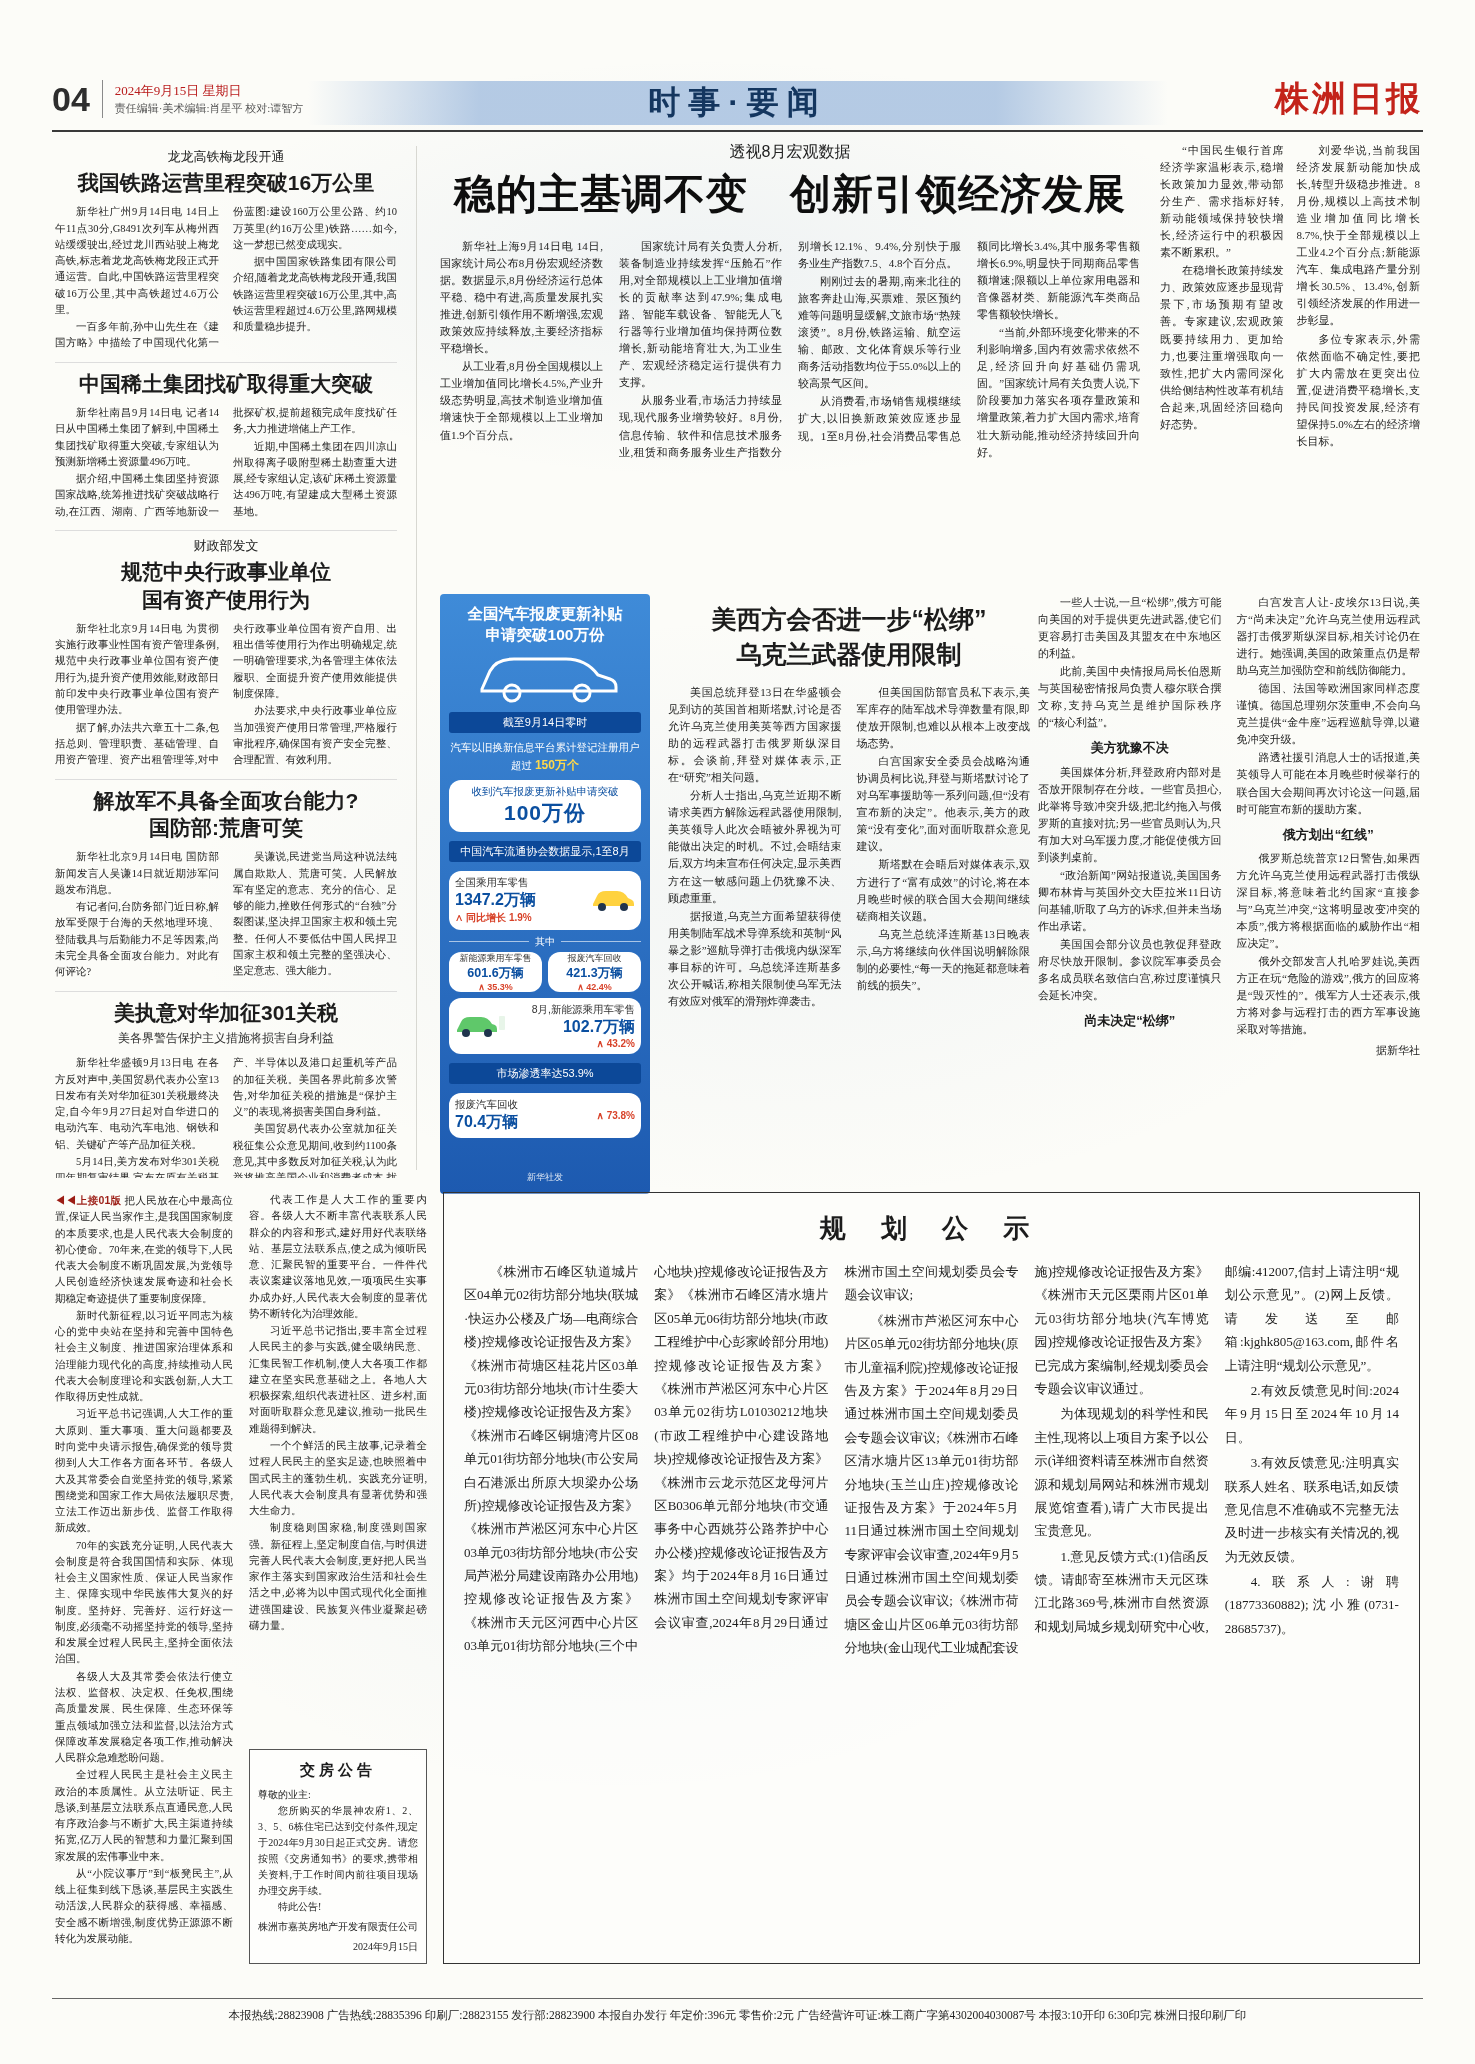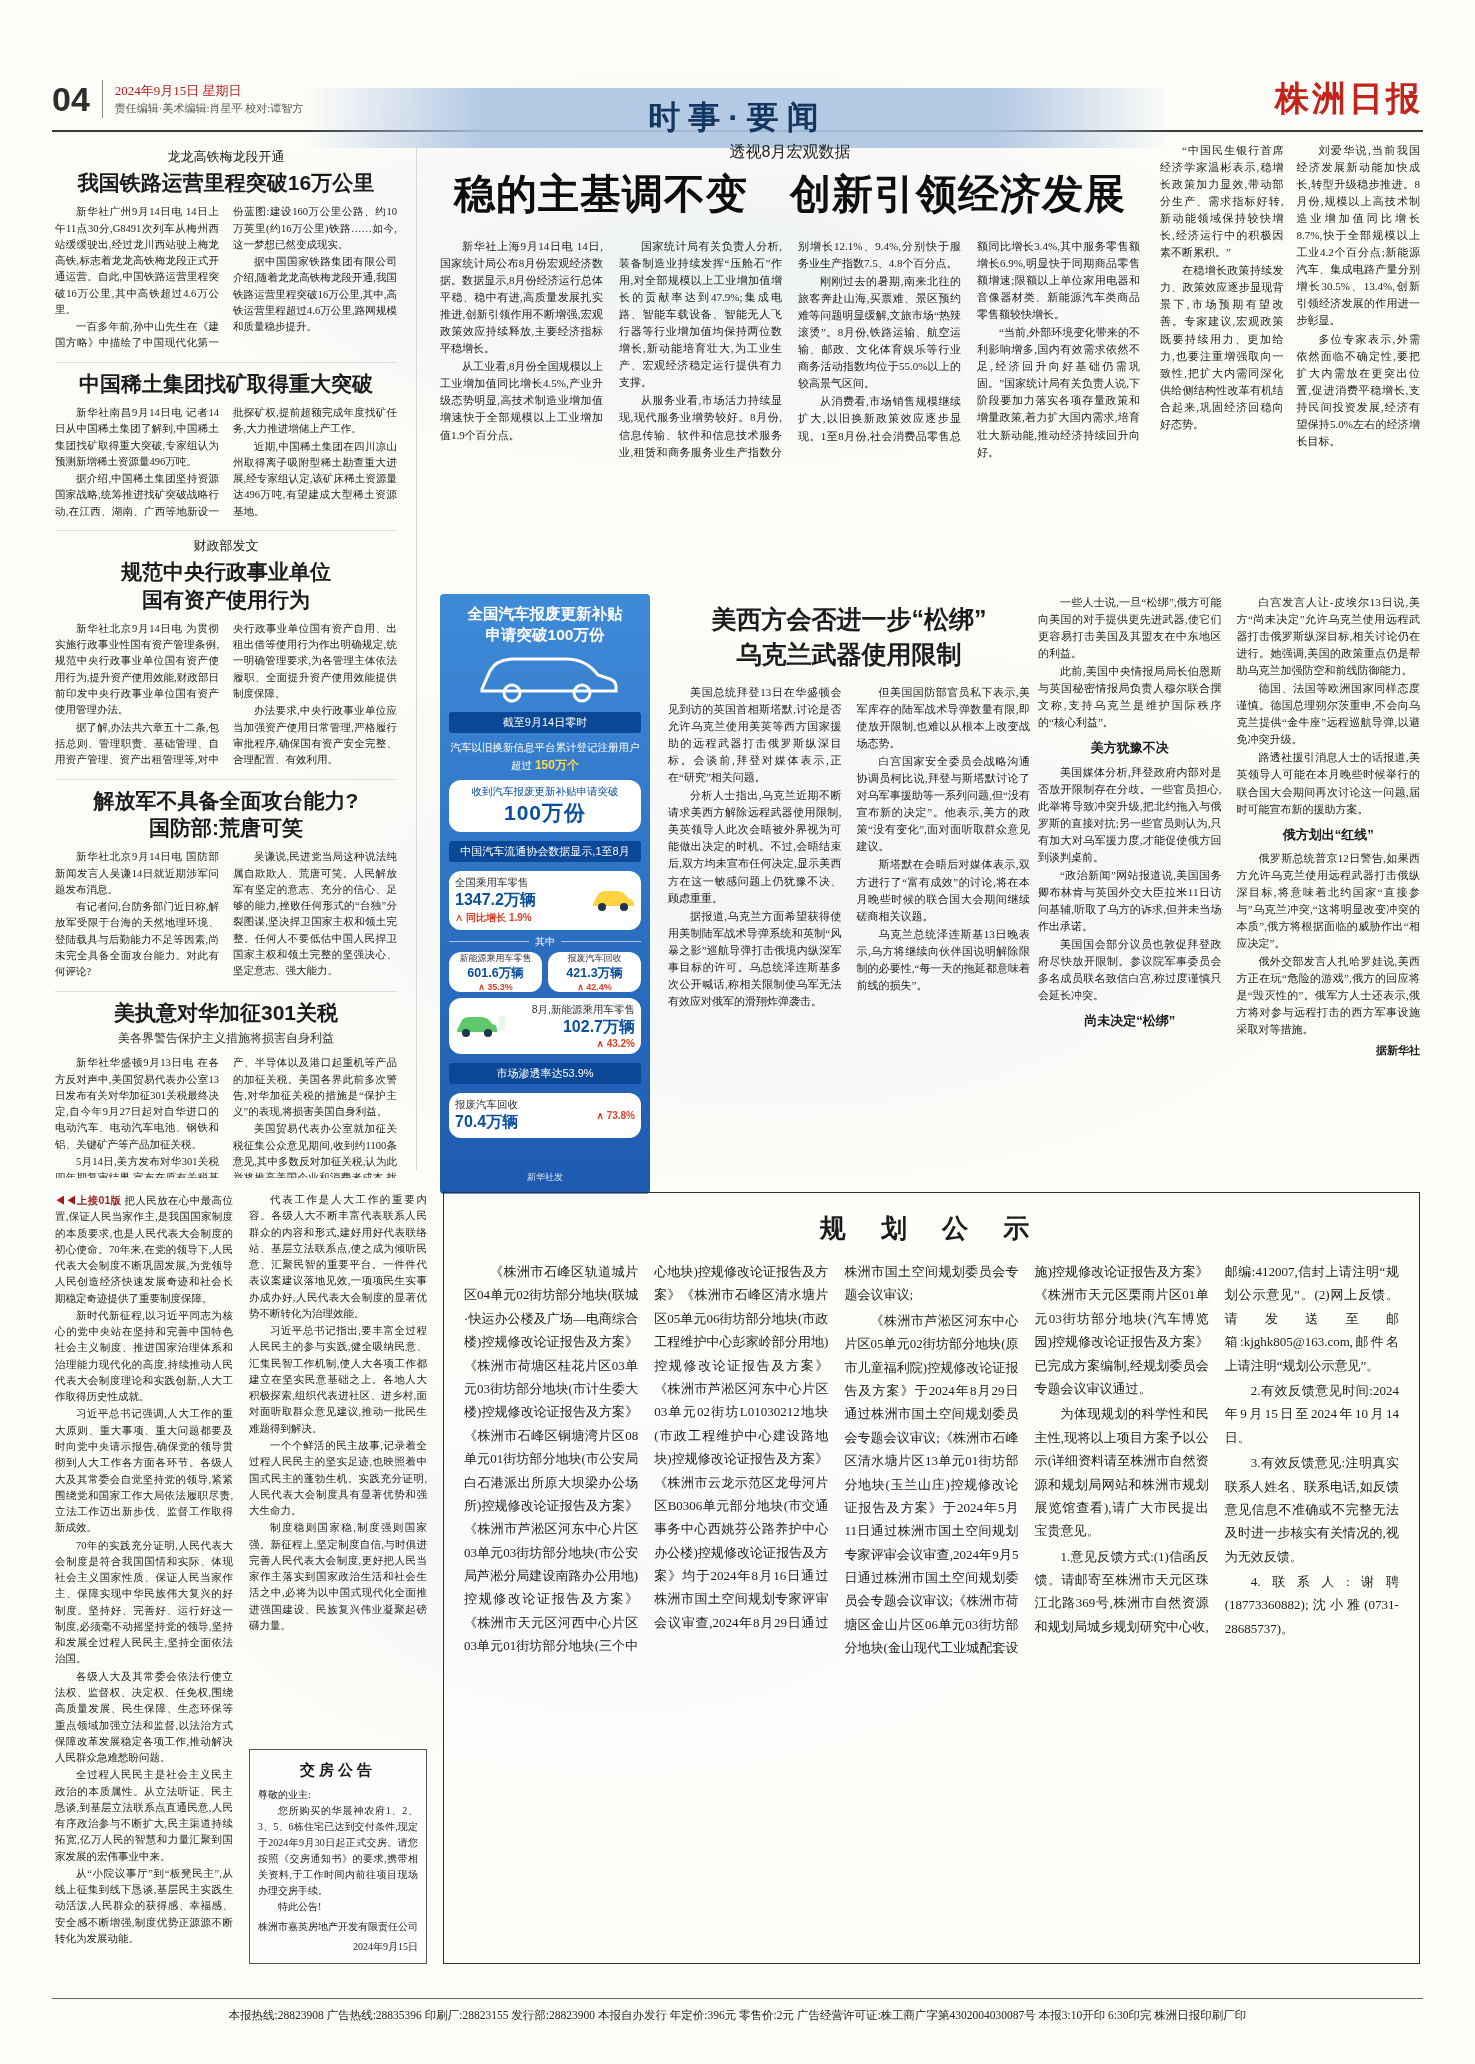--- a/index.html
+++ b/index.html
@@ -9,21 +9,21 @@
 .page::before{content:"";position:absolute;inset:0;pointer-events:none;background:
  radial-gradient(ellipse 760px 300px at 48% 13%, rgba(125,160,205,.10), transparent 70%),
  radial-gradient(ellipse 860px 420px at 53% 44%, rgba(125,160,205,.07), transparent 70%),
  radial-gradient(ellipse 640px 320px at 42% 76%, rgba(125,160,205,.06), transparent 70%)}
 
 #header{position:absolute;left:52px;right:52px;top:68px;height:64px;border-bottom:2px solid #3a3a3a;display:flex;align-items:center}
 .pageno{font-family:"Liberation Sans",sans-serif;font-weight:700;font-size:34px;color:#2e2e2e}
 .vline{width:1px;height:38px;background:#8a8a8a;margin:0 12px}
 .date{font-size:13px;color:#b91c1c;margin-bottom:1px}
 .staff{font-size:11px;color:#555}
-.section-band{position:absolute;left:50%;top:20px;transform:translateX(-50%);width:860px;height:60px;display:flex;align-items:center;justify-content:center;background:linear-gradient(90deg,rgba(173,197,226,0),rgba(173,197,226,.9) 20%,rgba(173,197,226,.9) 80%,rgba(173,197,226,0))}
+.section-band{position:absolute;left:50%;top:13px;transform:translateX(-50%);width:860px;height:44px;display:flex;align-items:center;justify-content:center;background:linear-gradient(90deg,rgba(173,197,226,0),rgba(173,197,226,.9) 20%,rgba(173,197,226,.9) 80%,rgba(173,197,226,0))}
 .section-title{font-family:"Liberation Sans",sans-serif;font-weight:900;font-size:32px;letter-spacing:8px;color:#14365f}
 .masthead{margin-left:auto;font-weight:900;font-size:34px;color:#c3231a;letter-spacing:3px;font-family:"Liberation Serif",serif}
 
 #leftcol{position:absolute;left:55px;top:142px;width:342px;height:1036px;overflow:hidden}
 .art{padding:4px 0 10px;border-bottom:1px solid #ddd}
 .art:last-child{border-bottom:none}
 .kicker{font-family:"Liberation Sans",sans-serif;text-align:center;font-size:13px;color:#222;margin:2px 0}
 .hl{font-family:"Liberation Sans",sans-serif;text-align:center;font-weight:800;line-height:1.3;margin:3px 0 8px;font-size:21px}
 .subhead{text-align:center;font-size:12px;color:#333;margin:-4px 0 8px}
 .body2{column-count:2;column-gap:14px;font-size:10.5px;line-height:1.55;text-align:justify}
@@ -58,21 +58,21 @@
 .ig-label.s{font-size:9px}
 .ig-value.s{font-size:12.5px}
 .ig-delta.s{font-size:9px}
 .ig-source{text-align:center;font-size:9px;opacity:.85;margin-top:auto}
 #ukr{flex:1;display:flex;gap:8px}
 .ukr-left{width:362px}
 .ukr-head{font-family:"Liberation Sans",sans-serif;font-weight:900;font-size:25px;text-align:center;line-height:1.4;margin:8px 0 12px}
 .ukr-body{column-count:2;column-gap:15px;font-size:11px;line-height:1.55;text-align:justify;height:492px;overflow:hidden}
 .ukr-right{flex:1;column-count:2;column-gap:15px;font-size:11px;line-height:1.55;text-align:justify;height:600px;overflow:hidden}
 .crosshead{font-family:"Liberation Sans",sans-serif;font-weight:800;font-size:13px;text-align:center;text-indent:0;margin:7px 0 5px}
-.credit{text-align:right;text-indent:0;font-weight:700;margin-top:4px}
+.credit{text-align:right;text-indent:0;font-weight:400;margin-top:4px}
 
 #cont{position:absolute;left:55px;top:1192px;width:372px;height:772px;display:flex;gap:16px;font-size:10.5px;line-height:1.55;text-align:justify}
 .cont-col{width:178px;overflow:hidden}
 .cont-col2{display:flex;flex-direction:column}
 .marker{font-weight:800;color:#9c1d15;font-family:"Liberation Sans",sans-serif}
 #handover{border:1px solid #555;padding:8px;margin-top:auto;background:rgba(255,255,255,.55)}
 #handover .nt{font-family:"Liberation Sans",sans-serif;text-align:center;font-weight:800;font-size:15px;letter-spacing:4px;margin-bottom:6px}
 #handover p{font-size:10px;line-height:1.6;text-align:justify;text-indent:2em}
 #handover .greet{text-indent:0}
 #handover .sig{text-align:right;text-indent:0;margin-top:4px}

